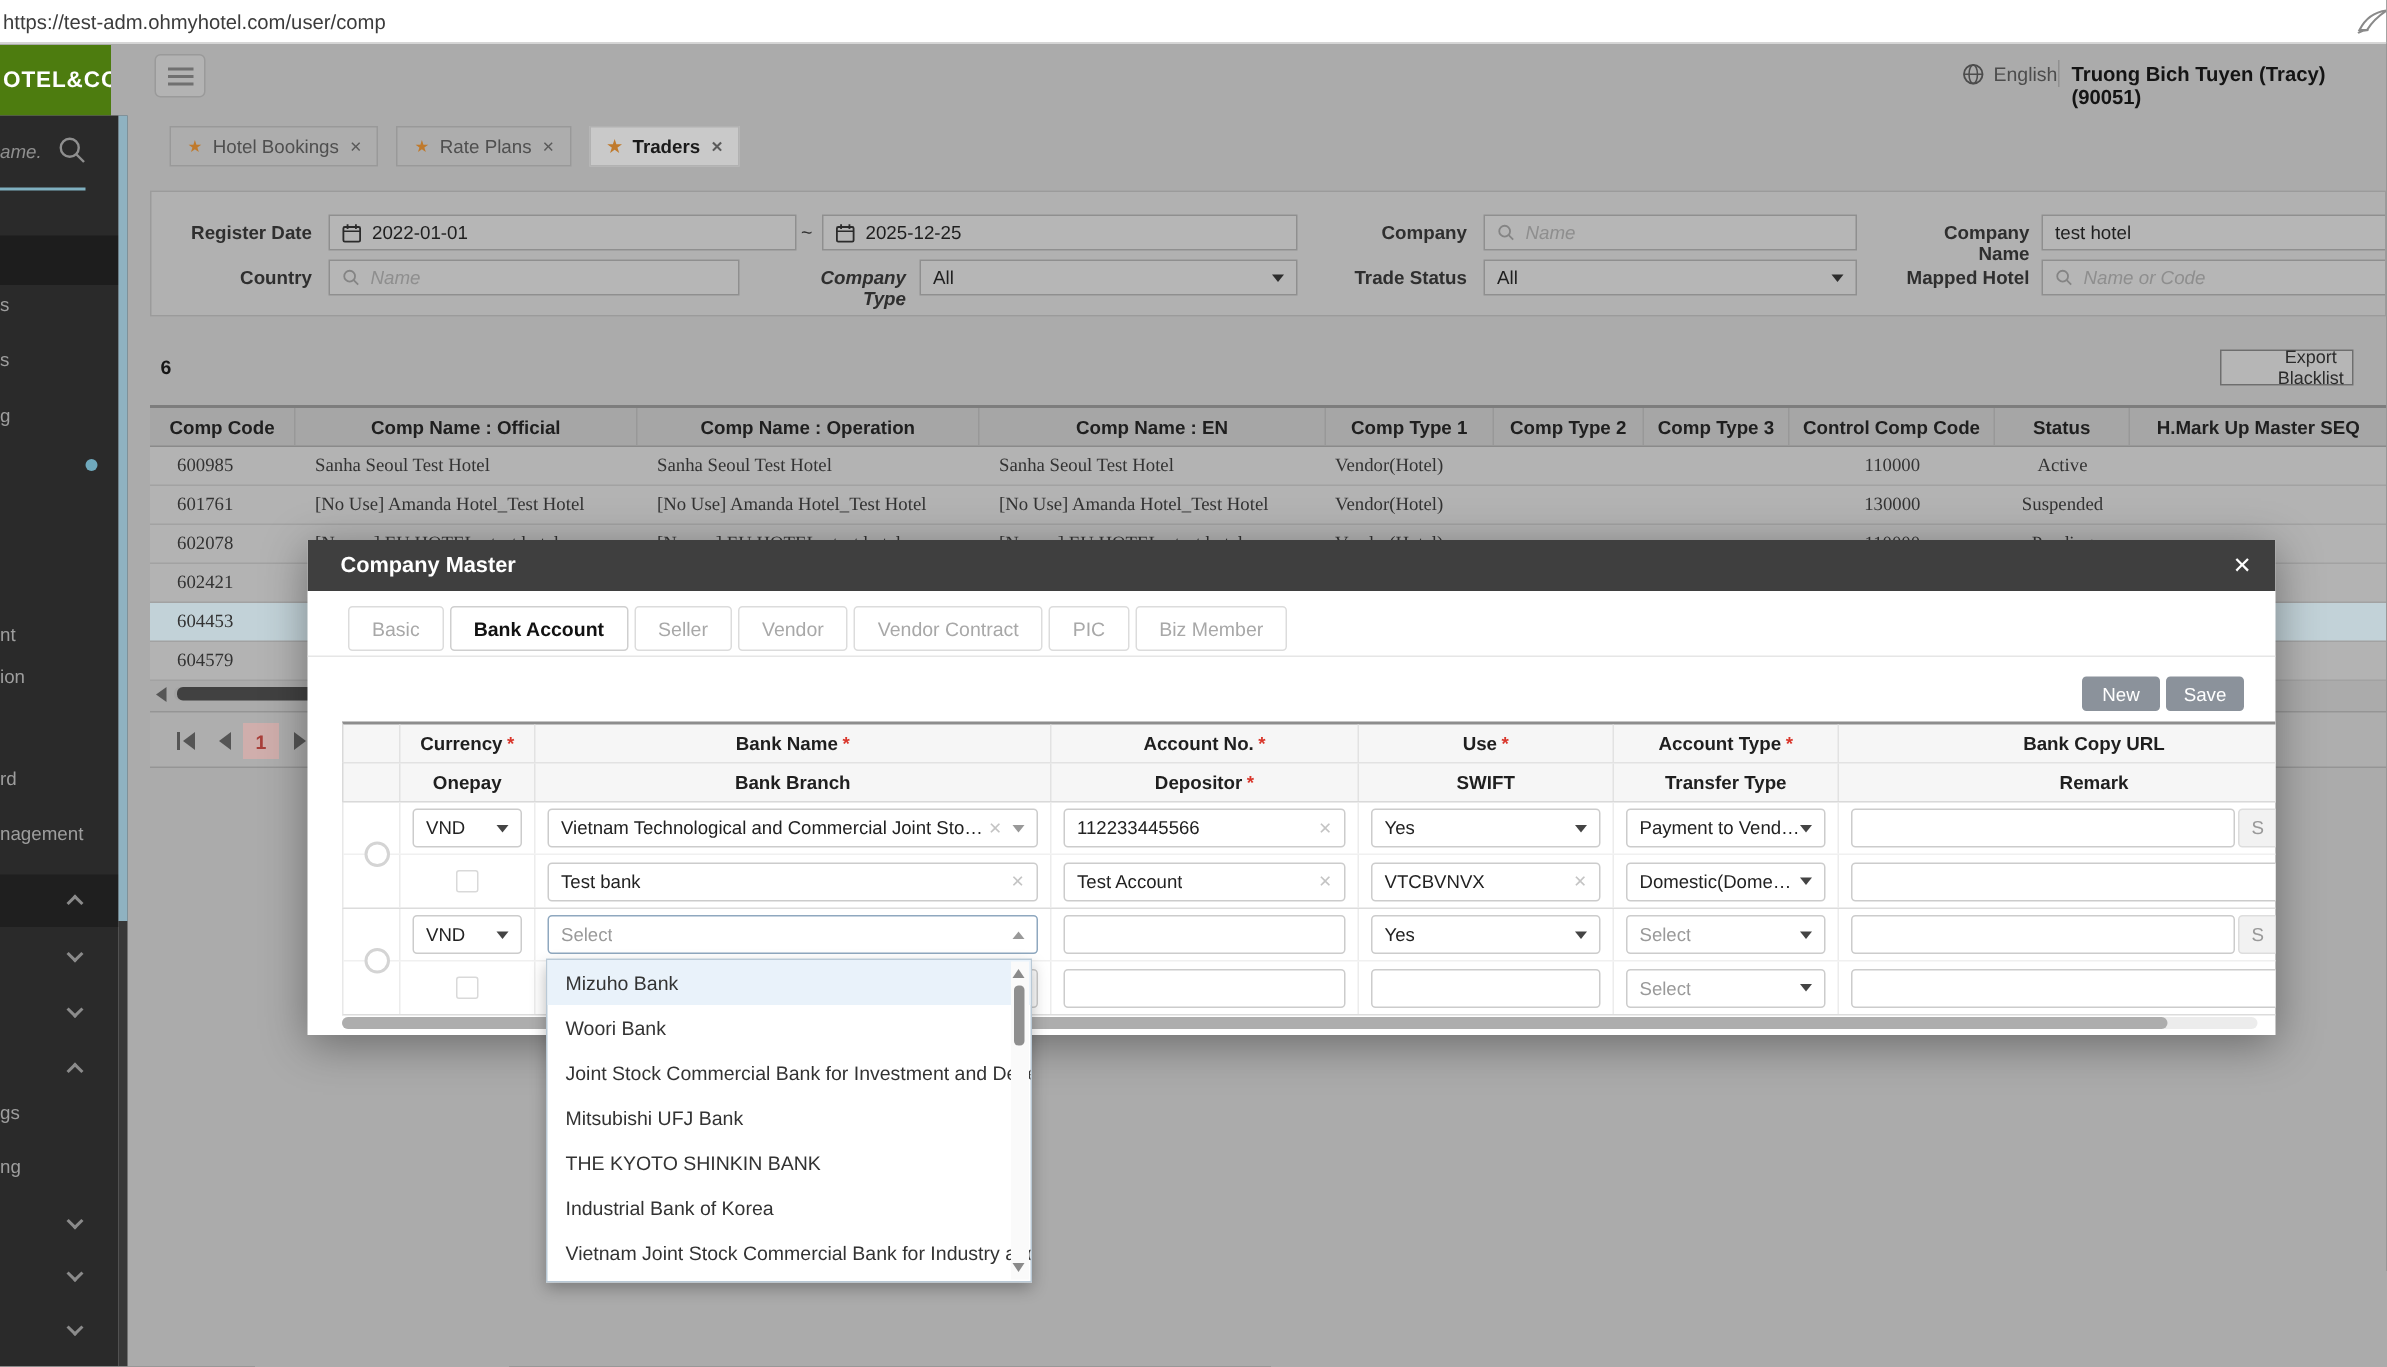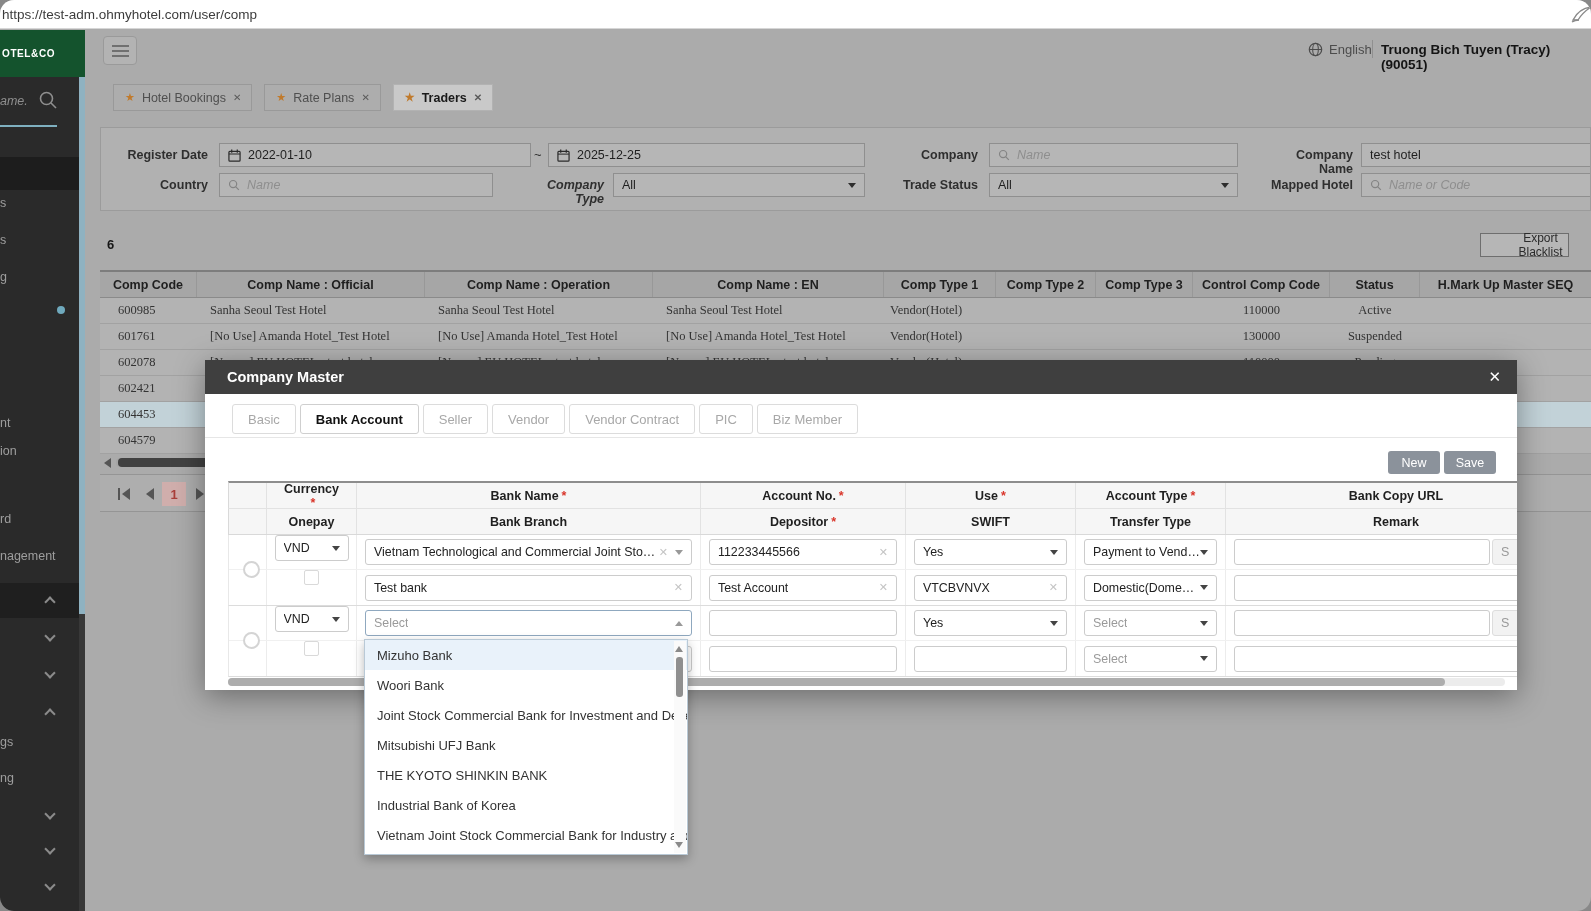--- a/index.html
+++ b/index.html
@@ -1,26 +1,26 @@
 <!DOCTYPE html>
 <html><head>
 <meta charset="utf-8">
 <style>
   * { margin:0; padding:0; box-sizing:border-box; }
   html,body { background:#888; }
   body { font-family:"Liberation Sans", sans-serif; }
-  .screen { position:relative; width:1591px; height:911px; overflow:hidden; background:#ababab; margin:0 auto;border-radius:14px; }
+  .screen { position:relative; width:1591px; height:911px; overflow:hidden; background:#ababab; margin:0 auto; }
   .abs { position:absolute; }
 
   
   .urlbar { position:absolute; left:0; top:0; width:1591px; height:29px; background:#ffffff; border-bottom:1px solid #d6d6d6; display:flex; align-items:center; }
   .urltext { margin-left:2px; font-size:13.5px; color:#3c3c3c; }
 
   
-  .logo { position:absolute; left:0; top:30px; width:85px; height:47px; background:#14532d; color:#fff; font-weight:bold; font-size:10px; letter-spacing:.6px; display:flex; align-items:center; padding-left:2px; overflow:hidden; white-space:nowrap; }
+  .logo { position:absolute; left:0; top:30px; width:74px; height:47px; background:#4d7c0f; color:#fff; font-weight:bold; font-size:15px; letter-spacing:.6px; display:flex; align-items:center; padding-left:2px; overflow:hidden; white-space:nowrap; }
   .hamburger { position:absolute; left:103px; top:36px; width:34px; height:29px; border:1px solid #9a9a9a; border-radius:4px; background:#b3b3b3; display:flex; flex-direction:column; justify-content:center; align-items:center; gap:3px; cursor:pointer; }
   .hamburger i { display:block; width:17px; height:2px; background:#707070; }
   .lang { position:absolute; left:1308px; top:42px; display:flex; align-items:center; gap:6px; font-size:13px; color:#4c4c4c; }
   .topsep { position:absolute; left:1372px; top:40px; width:1px; height:18px; background:#909090; }
   .username { position:absolute; left:1381px; top:42px; font-size:13.5px; font-weight:bold; color:#141414; }
 
   
   .sidebar { position:absolute; left:0; top:77px; width:79px; height:834px; background:#2a2a2a; overflow:hidden; }
   .sb-scroll { position:absolute; left:79px; top:77px; width:6px; height:834px; background:#383838; }
   .sb-thumb { position:absolute; left:0; top:0; width:6px; height:537px; background:#8fb2c1; }
@@ -89,21 +89,21 @@
   .mtab.active { color:#111; font-weight:600; border-color:#cfcfcf; }
   .mdivider { position:absolute; left:0; top:77px; width:100%; height:1px; background:#e6e6e6; }
   .actbtn { position:absolute; top:91px; height:23px; background:#8b929b; border:none; border-radius:3px; color:#fff; font-size:12.5px; display:flex; align-items:center; justify-content:center; cursor:pointer; }
 
   .mgrid { position:absolute; left:23px; top:121px; width:1337px; }
   .ghr { display:flex; background:#f6f6f6; height:27px; border-left:1px solid #d9d9d9; }
   .ghr.first { border-top:2px solid #8d8d8d; }
   .ghr.second { border-top:1px solid #e2e2e2; border-bottom:1px solid #d9d9d9; }
   .gh { display:flex; align-items:center; justify-content:center; font-size:12.5px; font-weight:600; color:#1f1f1f; border-right:1px solid #e2e2e2; flex:none; }
   .req { color:#d9362b; margin-left:3px; font-weight:600; }
-  .g0{width:38px;} .g1{width:90px;flex-direction:column;} .g2{width:344px;} .g3{width:205px;} .g4{width:170px;} .g5{width:150px;} .g6{width:340px; border-right:none !important;}
+  .g0{width:38px;} .g1{width:90px;} .g2{width:344px;} .g3{width:205px;} .g4{width:170px;} .g5{width:150px;} .g6{width:340px; border-right:none !important;}
   .growgrp { position:relative; border-left:1px solid #e8e8e8; border-bottom:1px solid #dcdcdc; }
   .gsub { display:flex; height:35px; }
   .gsub.a { border-bottom:1px solid #f0f0f0; }
   .gc { position:relative; display:flex; align-items:center; border-right:1px solid #ececec; flex:none; padding:0 8px; }
   .radio { position:absolute; left:14px; top:26px; width:17px; height:17px; border:2px solid #d4d4d4; border-radius:50%; background:#fff; cursor:pointer; }
   .cb { width:15px; height:15px; border:1px solid #d9d9d9; border-radius:2px; background:#fff; margin:0 auto; cursor:pointer; }
   .minp { height:26px; border:1px solid #ccc; border-radius:3px; background:#fff; display:flex; align-items:center; padding:0 8px; font-size:12.4px; color:#222; overflow:hidden; white-space:nowrap; cursor:text; }
   .msel { cursor:pointer; }
   .minp .lbl { overflow:hidden; text-overflow:ellipsis; white-space:nowrap; }
   .minp .ph2 { color:#9a9a9a; }
@@ -207,21 +207,21 @@
 
   <div class="filterpanel">
     <span class="flabel" style="left:0; top:20px; width:107px;">Register Date</span>
     <div class="finp" style="left:118px; top:15px; width:312px;">
       <svg width="13" height="13" viewBox="0 0 14 14">
         <rect x="1" y="2.5" width="12" height="10.5" rx="1" fill="none" stroke="#2b2b2b" stroke-width="1.3"></rect>
         <line x1="4" y1="0.5" x2="4" y2="4" stroke="#2b2b2b" stroke-width="1.3"></line>
         <line x1="10" y1="0.5" x2="10" y2="4" stroke="#2b2b2b" stroke-width="1.3"></line>
         <line x1="1" y1="5.5" x2="13" y2="5.5" stroke="#2b2b2b" stroke-width="1.1"></line>
       </svg>
-      <span>2022-01-10</span>
+      <span>2022-01-01</span>
     </div>
     <span class="tilde" style="left:433px; top:19px;">~</span>
     <div class="finp" style="left:447px; top:15px; width:317px;">
       <svg width="13" height="13" viewBox="0 0 14 14">
         <rect x="1" y="2.5" width="12" height="10.5" rx="1" fill="none" stroke="#2b2b2b" stroke-width="1.3"></rect>
         <line x1="4" y1="0.5" x2="4" y2="4" stroke="#2b2b2b" stroke-width="1.3"></line>
         <line x1="10" y1="0.5" x2="10" y2="4" stroke="#2b2b2b" stroke-width="1.3"></line>
         <line x1="1" y1="5.5" x2="13" y2="5.5" stroke="#2b2b2b" stroke-width="1.1"></line>
       </svg>
       <span>2025-12-25</span>

